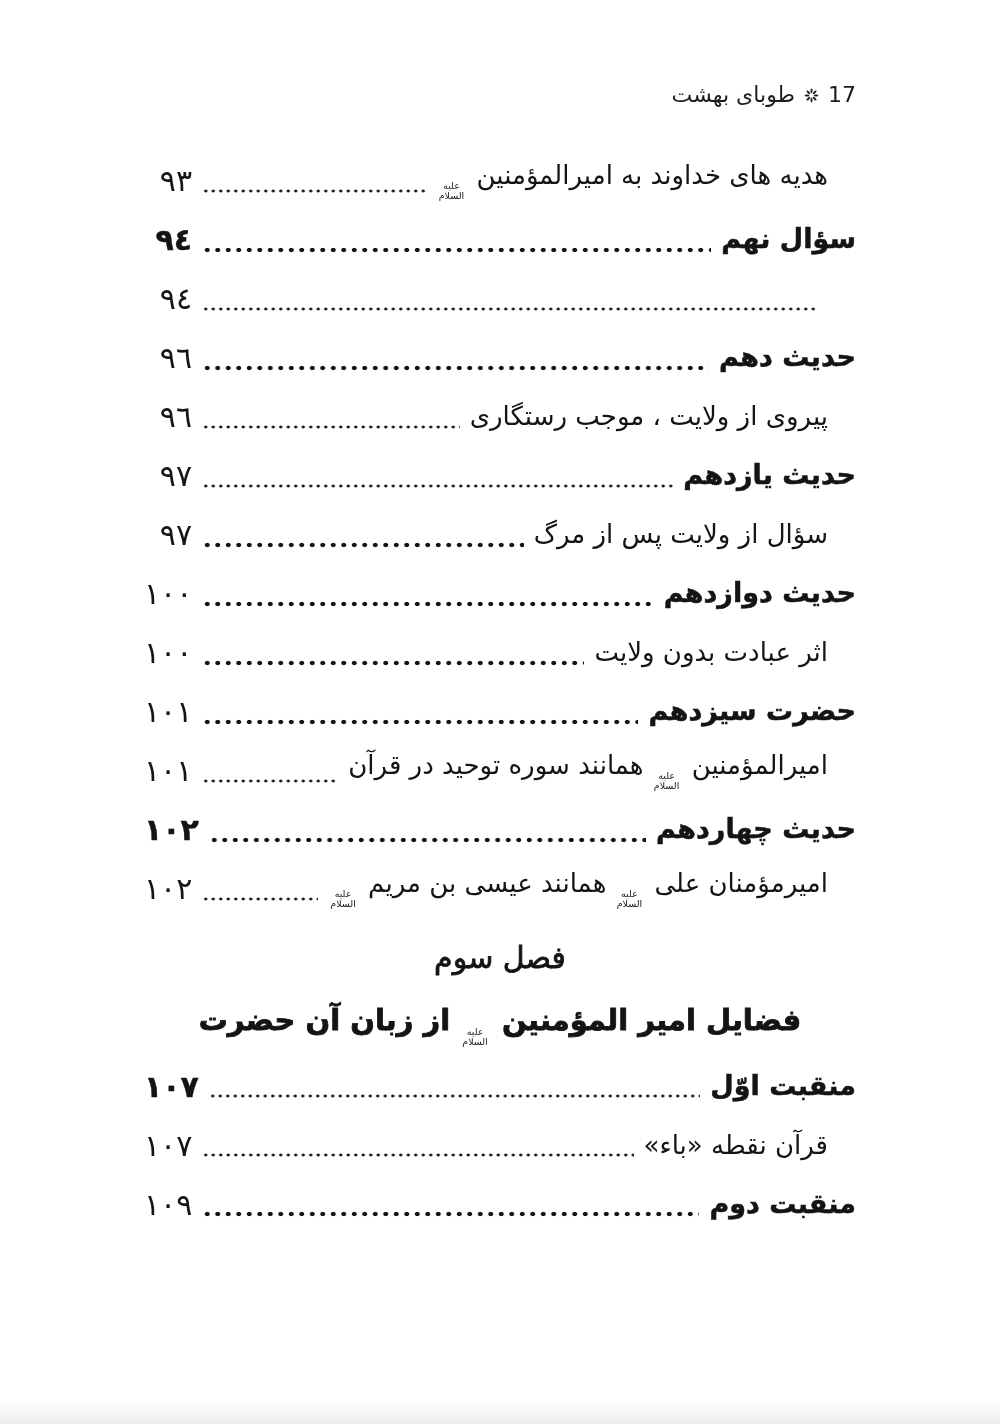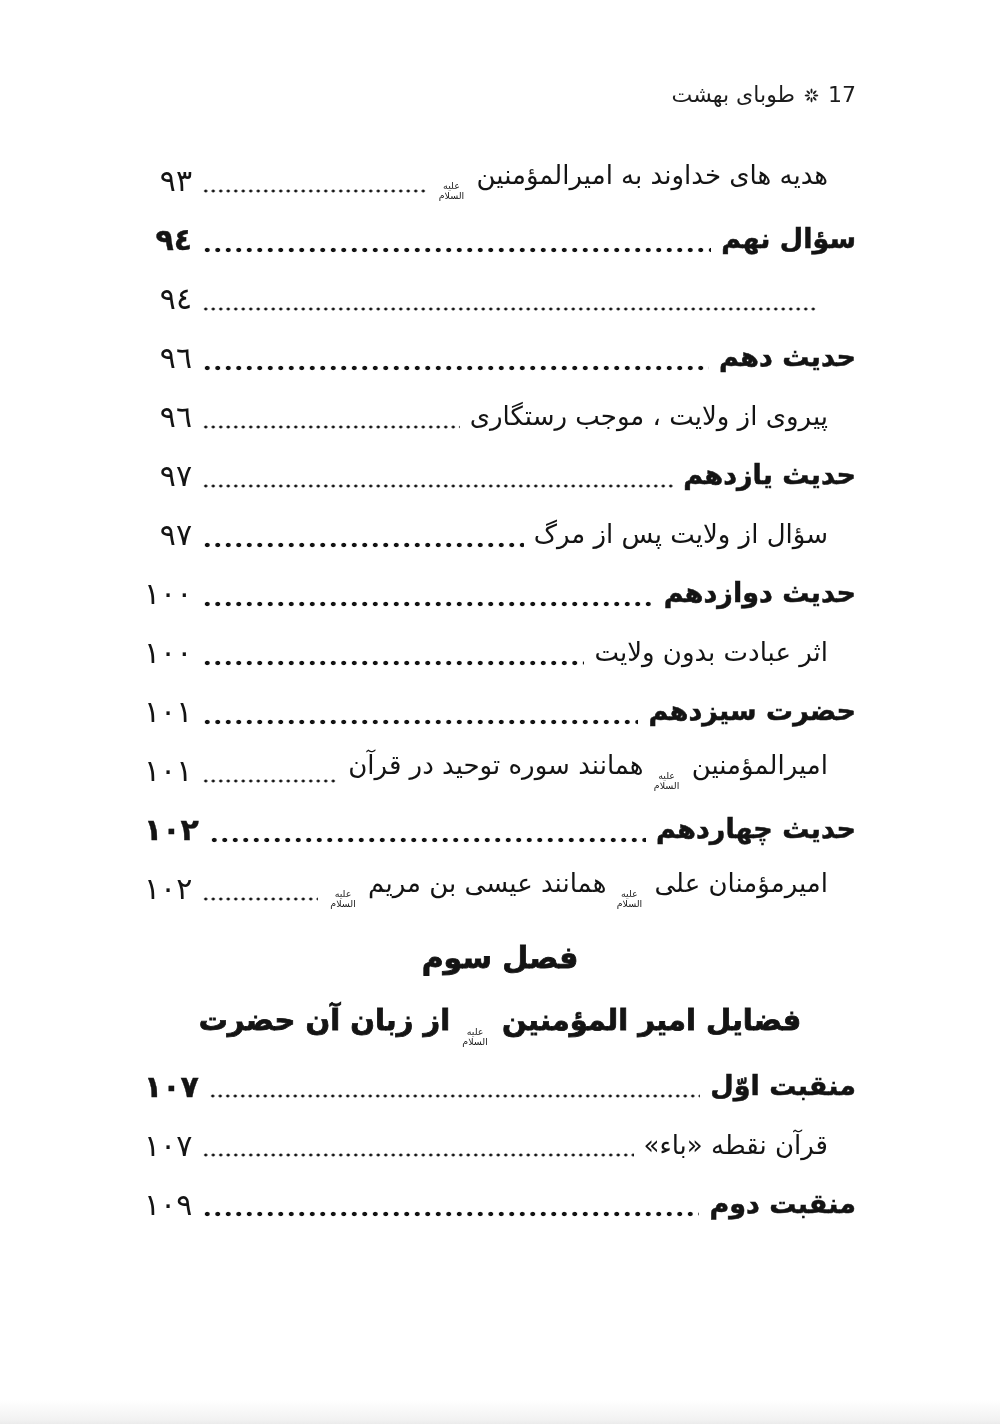--- a/index.html
+++ b/index.html
@@ -81,21 +81,21 @@
     vertical-align:-5px;
     margin:0 4px 0 2px;
     color:#1b1b1b;
   }
 
   
   .section-block{margin-top:22px;}
   .kicker{
     text-align:center;
     font-size:30px;
-    font-weight:700;
+    font-weight:400;
     -webkit-text-stroke:0.8px #121212;
   }
   .sec-title{
     text-align:center;
     font-size:29px;
     font-weight:700;
     -webkit-text-stroke:0.8px #121212;
     margin-top:28px;
   }
 

